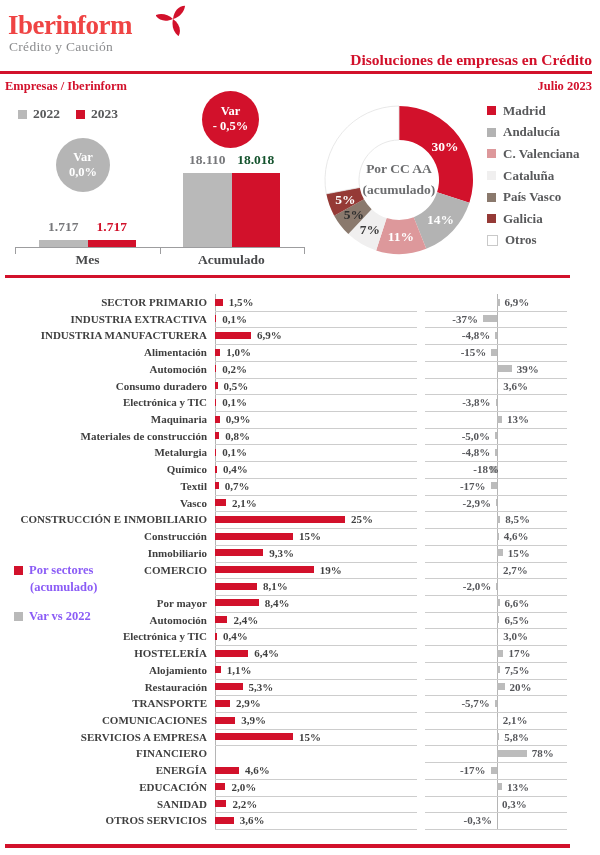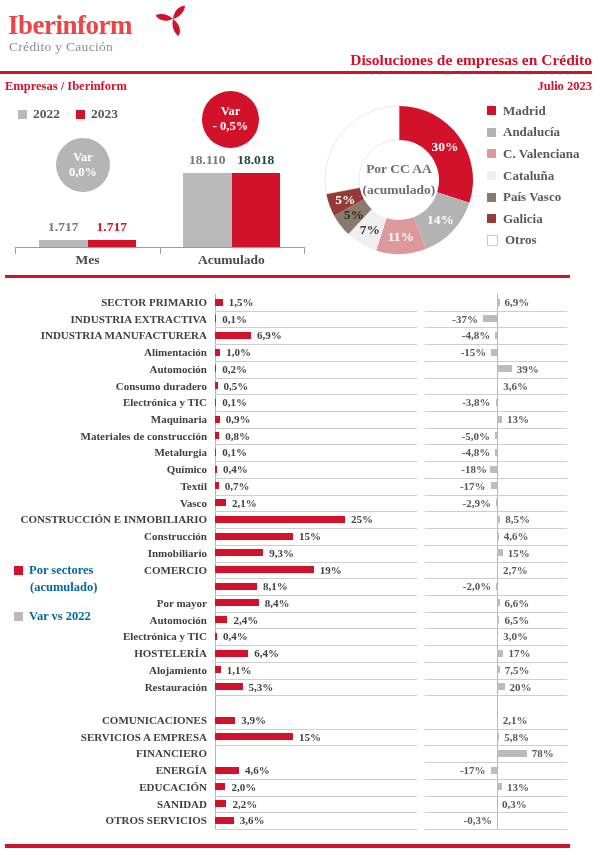--- a/index.html
+++ b/index.html
@@ -30,21 +30,21 @@
   .tick{top:247px;width:1px;height:7px;background:#9d9d9f;}
   
   .donut-center{left:339px;top:159px;width:120px;text-align:center;font-size:13.5px;font-weight:bold;color:#6d6e70;line-height:20.5px;}
   
   .ccaa-legend{left:487px;top:100px;}
   .ccaa-item{display:flex;align-items:center;height:21.6px;font-size:13px;font-weight:bold;color:#58595b;white-space:nowrap;}
   .ccaa-item .sq{margin-right:7px;}
   
   .sec-rule-top{left:5px;top:275px;width:565px;height:3px;background:#d2112b;}
   .sec-rule-bot{left:5px;top:844px;width:565px;height:3.5px;background:#d2112b;}
-  .sector-legend{left:14px;top:562px;font-size:12.5px;font-weight:bold;color:#0369a1;}
+  .sector-legend{left:14px;top:562px;font-size:12.5px;font-weight:bold;color:#8b5cf6;}
   .sector-legend .line{display:flex;align-items:center;gap:6px;height:17px;}
   .sector-legend .indent{padding-left:16px;height:17px;line-height:17px;}
   .sector-legend .gap{height:12px;}
   #sectors{left:0;top:294px;width:600px;height:536px;}
   .vaxis{top:0;height:535px;width:1px;background:#b5b5b5;}
   .srow{left:0;width:600px;}
   .srow .lbl{left:0;top:0;width:207px;height:100%;text-align:right;font-size:11px;line-height:16.7px;font-weight:bold;color:#3f3f3f;white-space:nowrap;overflow:visible;}
   .cell{top:0;height:100%;border-bottom:1px solid #cdcdcd;}
   .leftcell{left:215px;width:202px;}
   .varcell{left:425px;width:142px;}
@@ -288,21 +288,21 @@
         </div>
       </div>
       <div class="abs srow" style="top: 167.2px; height: 16.72px;">
         <div class="abs lbl">Químico</div>
         <div class="abs cell leftcell">
           <div class="abs hbar" style="left: 0px; width: 2.08px; background: rgb(210, 17, 43);"></div>
           <div class="abs pctlbl" style="left: 8.08px;">0,4%</div>
         </div>
         <div class="abs cell varcell">
           <div class="abs hbar" style="left: 65.16px; width: 6.84px; background: rgb(188, 188, 188);"></div>
-          <div class="abs pctlbl varlbl" style="right: 80px; text-align: left;">-18%</div>
+          <div class="abs pctlbl varlbl" style="right: 68px; text-align: left;">-18%</div>
         </div>
       </div>
       <div class="abs srow" style="top: 183.92px; height: 16.72px;">
         <div class="abs lbl">Textil</div>
         <div class="abs cell leftcell">
           <div class="abs hbar" style="left: 0px; width: 3.64px; background: rgb(210, 17, 43);"></div>
           <div class="abs pctlbl" style="left: 9.64px;">0,7%</div>
         </div>
         <div class="abs cell varcell">
           <div class="abs hbar" style="left: 65.54px; width: 6.46px; background: rgb(188, 188, 188);"></div>
@@ -433,20 +433,31 @@
         <div class="abs lbl">Restauración</div>
         <div class="abs cell leftcell">
           <div class="abs hbar" style="left: 0px; width: 27.56px; background: rgb(210, 17, 43);"></div>
           <div class="abs pctlbl" style="left: 33.56px;">5,3%</div>
         </div>
         <div class="abs cell varcell">
           <div class="abs hbar" style="left: 72px; width: 7.6px; background: rgb(188, 188, 188);"></div>
           <div class="abs pctlbl varlbl" style="left: 84.6px;">20%</div>
         </div>
       </div>
+      <div class="abs srow" style="top: 401.28px; height: 16.72px;">
+        <div class="abs lbl">TRANSPORTE</div>
+        <div class="abs cell leftcell">
+          <div class="abs hbar" style="left: 0px; width: 15.08px; background: rgb(210, 17, 43);"></div>
+          <div class="abs pctlbl" style="left: 21.08px;">2,9%</div>
+        </div>
+        <div class="abs cell varcell">
+          <div class="abs hbar" style="left: 69.834px; width: 2.166px; background: rgb(188, 188, 188);"></div>
+          <div class="abs pctlbl varlbl" style="right: 77.166px; text-align: right;">-5,7%</div>
+        </div>
+      </div>
       <div class="abs srow" style="top: 418px; height: 16.72px;">
         <div class="abs lbl">COMUNICACIONES</div>
         <div class="abs cell leftcell">
           <div class="abs hbar" style="left: 0px; width: 20.28px; background: rgb(210, 17, 43);"></div>
           <div class="abs pctlbl" style="left: 26.28px;">3,9%</div>
         </div>
         <div class="abs cell varcell">
           <div class="abs hbar" style="left: 72px; width: 0.798px; background: rgb(188, 188, 188);"></div>
           <div class="abs pctlbl varlbl" style="left: 77.798px;">2,1%</div>
         </div>

